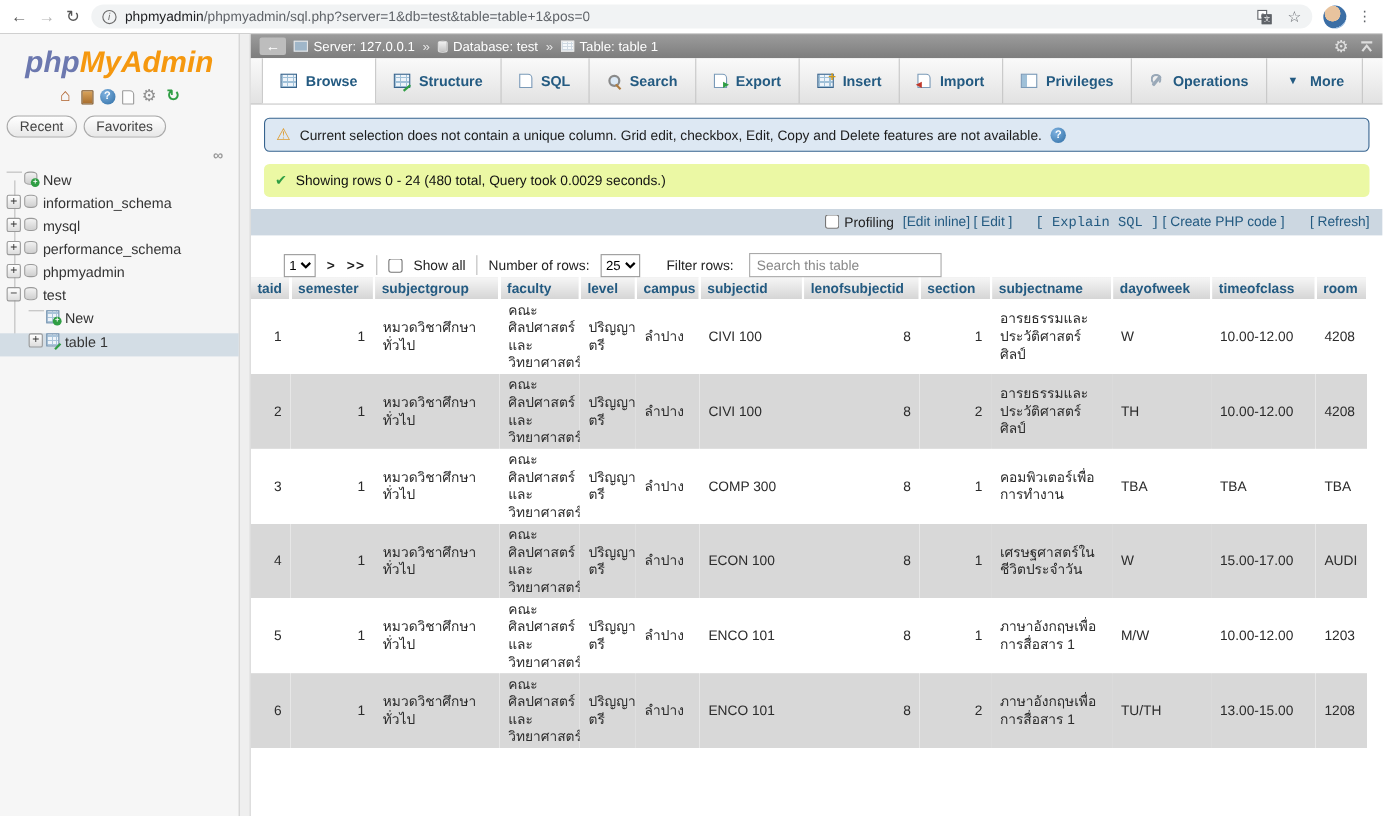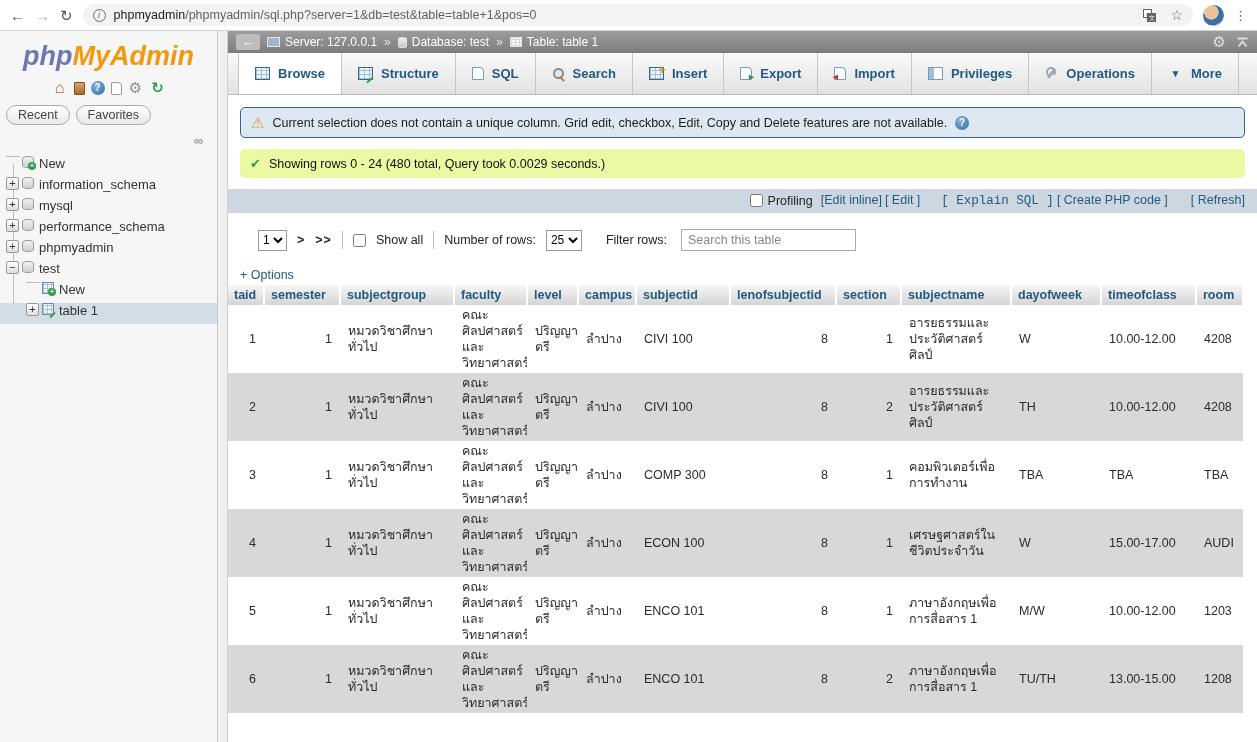--- a/index.html
+++ b/index.html
@@ -278,26 +278,26 @@
         </div>
         <div class="tab">
           <span class="ti ti-page"></span>
           <span>SQL</span>
         </div>
         <div class="tab">
           <span class="ti ti-search"></span>
           <span>Search</span>
         </div>
         <div class="tab">
+          <span class="ti ti-page ti-arrow-r"></span>
+          <span>Export</span>
+        </div>
+        <div class="tab">
           <span class="ti ti-grid ti-plus"></span>
           <span>Insert</span>
-        </div>
-        <div class="tab">
-          <span class="ti ti-page ti-arrow-r"></span>
-          <span>Export</span>
         </div>
         <div class="tab">
           <span class="ti ti-page ti-arrow-l"></span>
           <span>Import</span>
         </div>
         <div class="tab">
           <span class="ti ti-card"></span>
           <span>Privileges</span>
         </div>
         <div class="tab">
@@ -335,21 +335,20 @@
         <span class="vsep"></span>
         <input type="checkbox" style="">
         <span>Show all</span>
         <span class="vsep"></span>
         <span>Number of rows:</span>
         <select id="rows-select"><option>25</option></select>
         <span style="margin-left:14px">Filter rows:</span>
         <input class="filter-input" type="text" placeholder="Search this table" style="">
       </div>
 
-      <div class="options-toggle">+ Options</div>
 
       <table class="data" id="data-table">
           <colgroup>
             <col style="width: 36px;">
             <col style="width: 76px;">
             <col style="width: 114px;">
             <col style="width: 73px;">
             <col style="width: 51px;">
             <col style="width: 58px;">
             <col style="width: 94px;">

